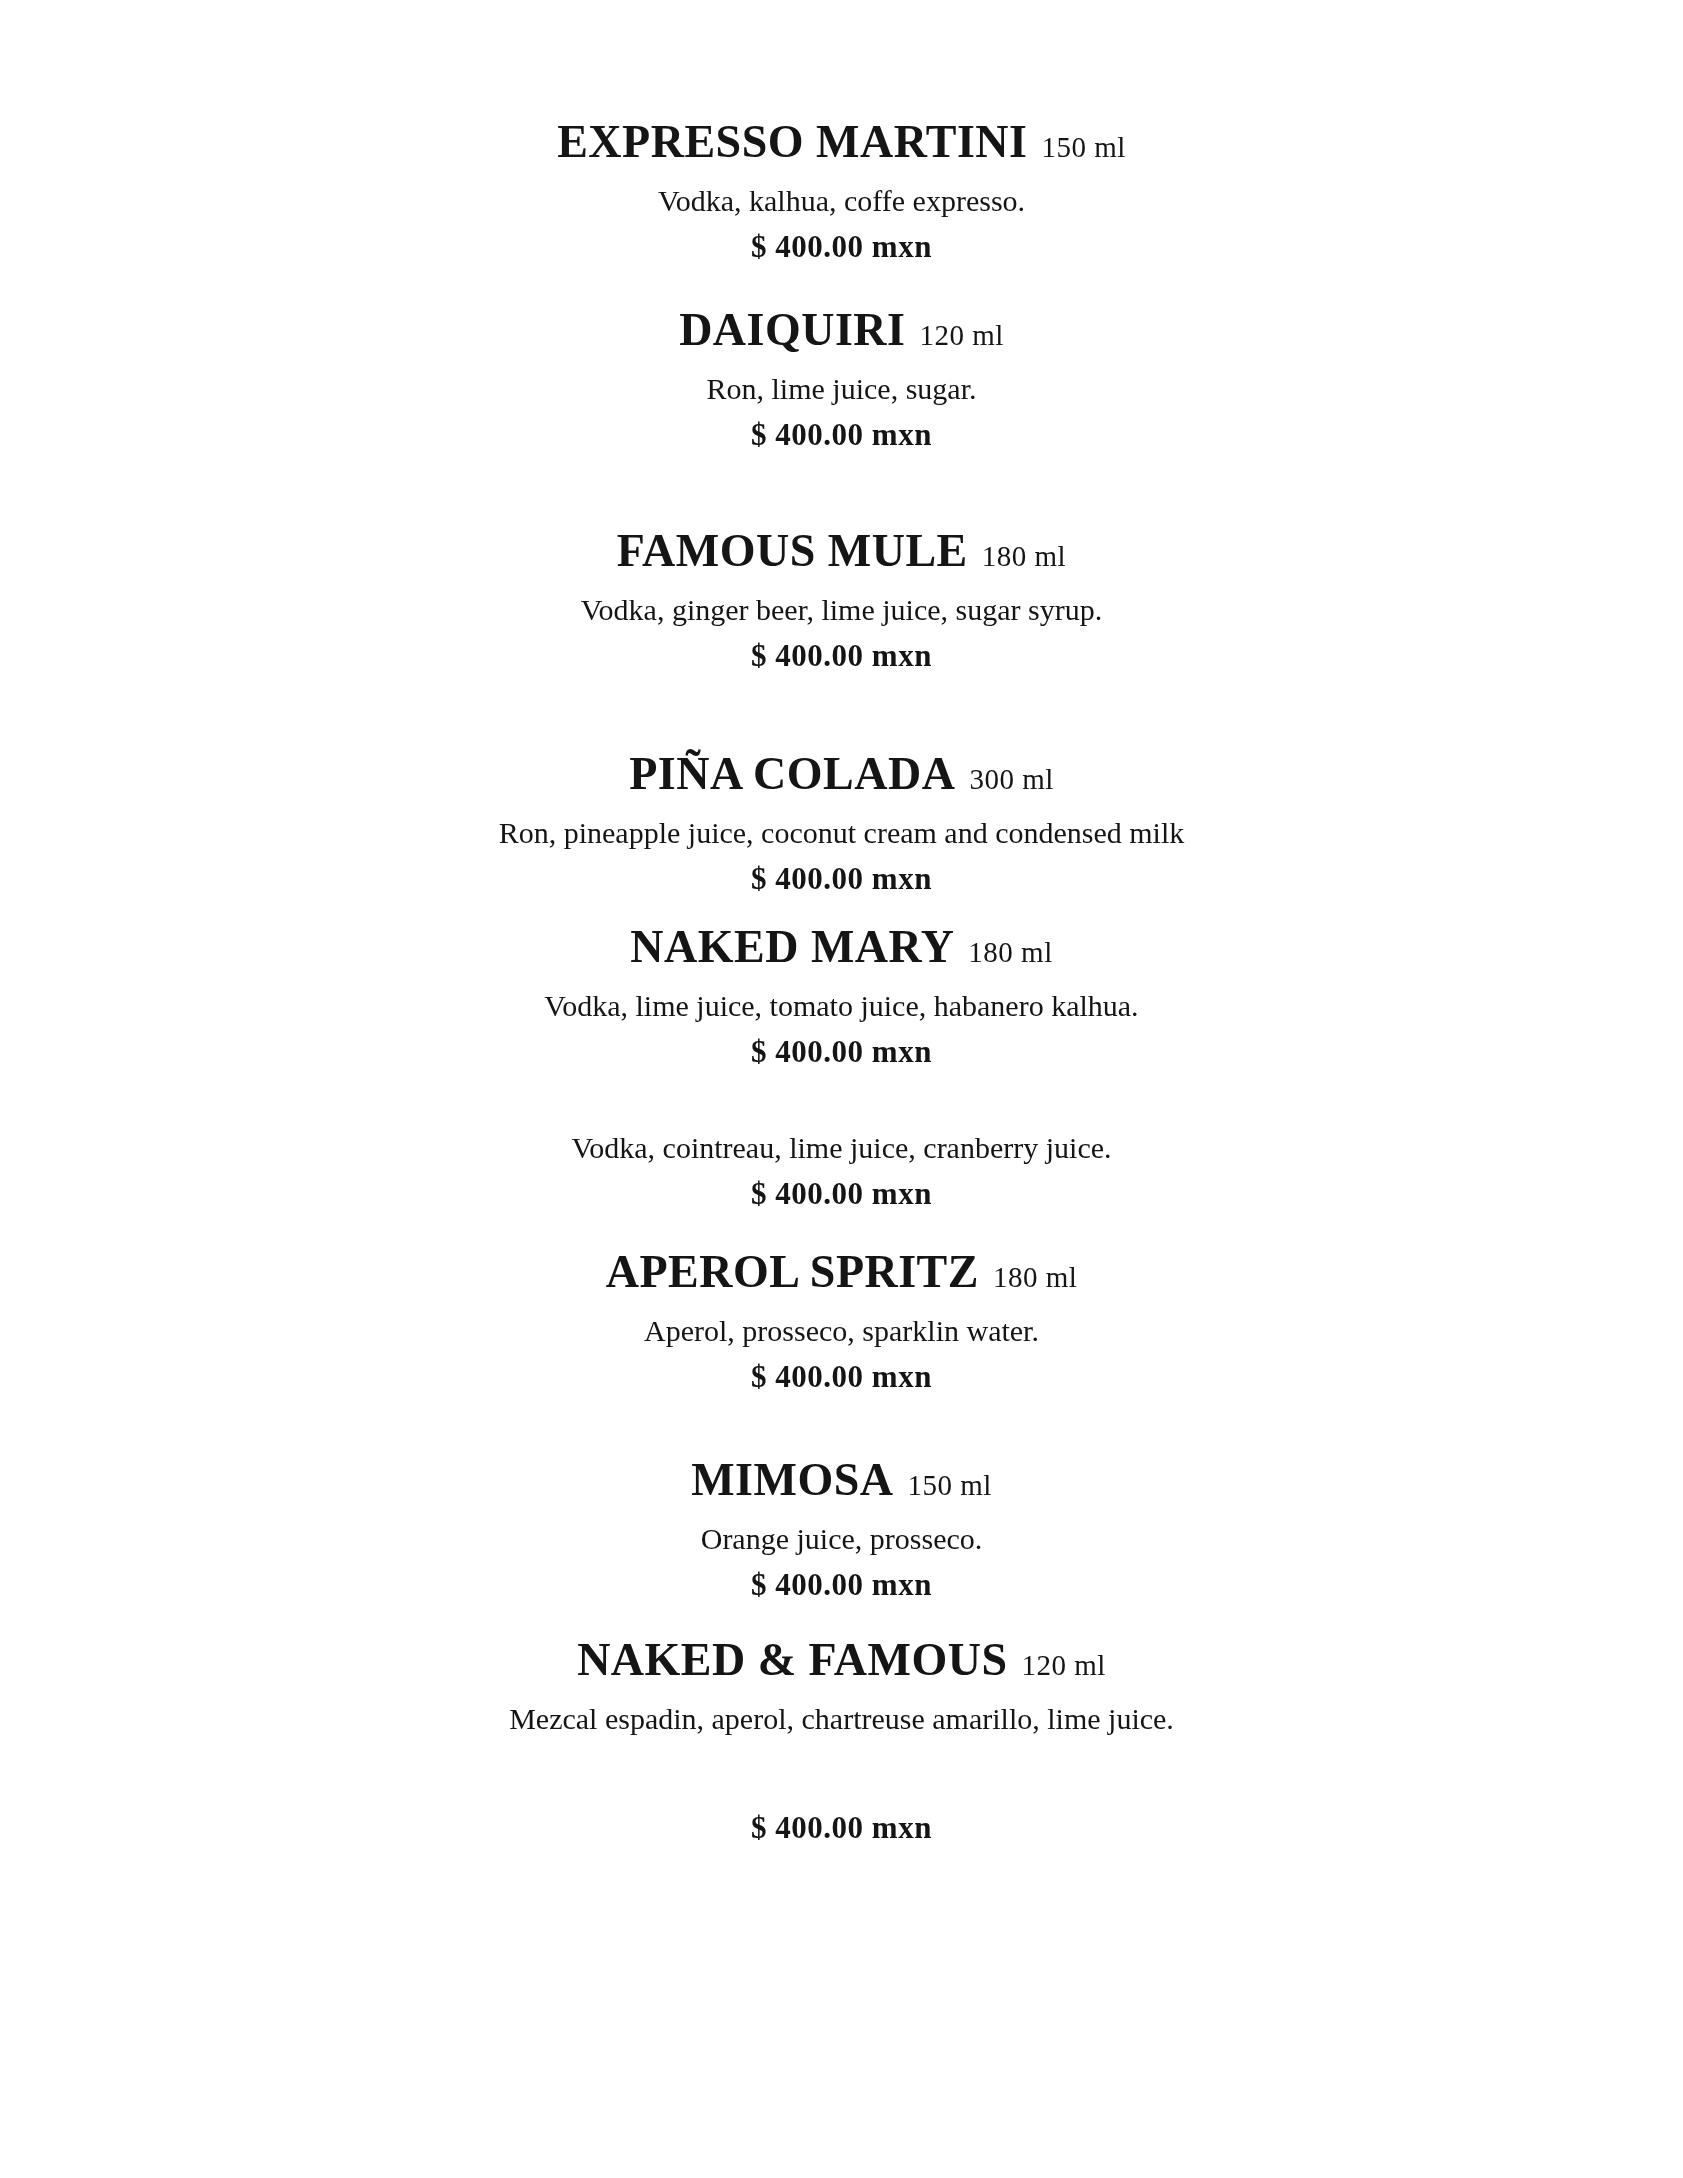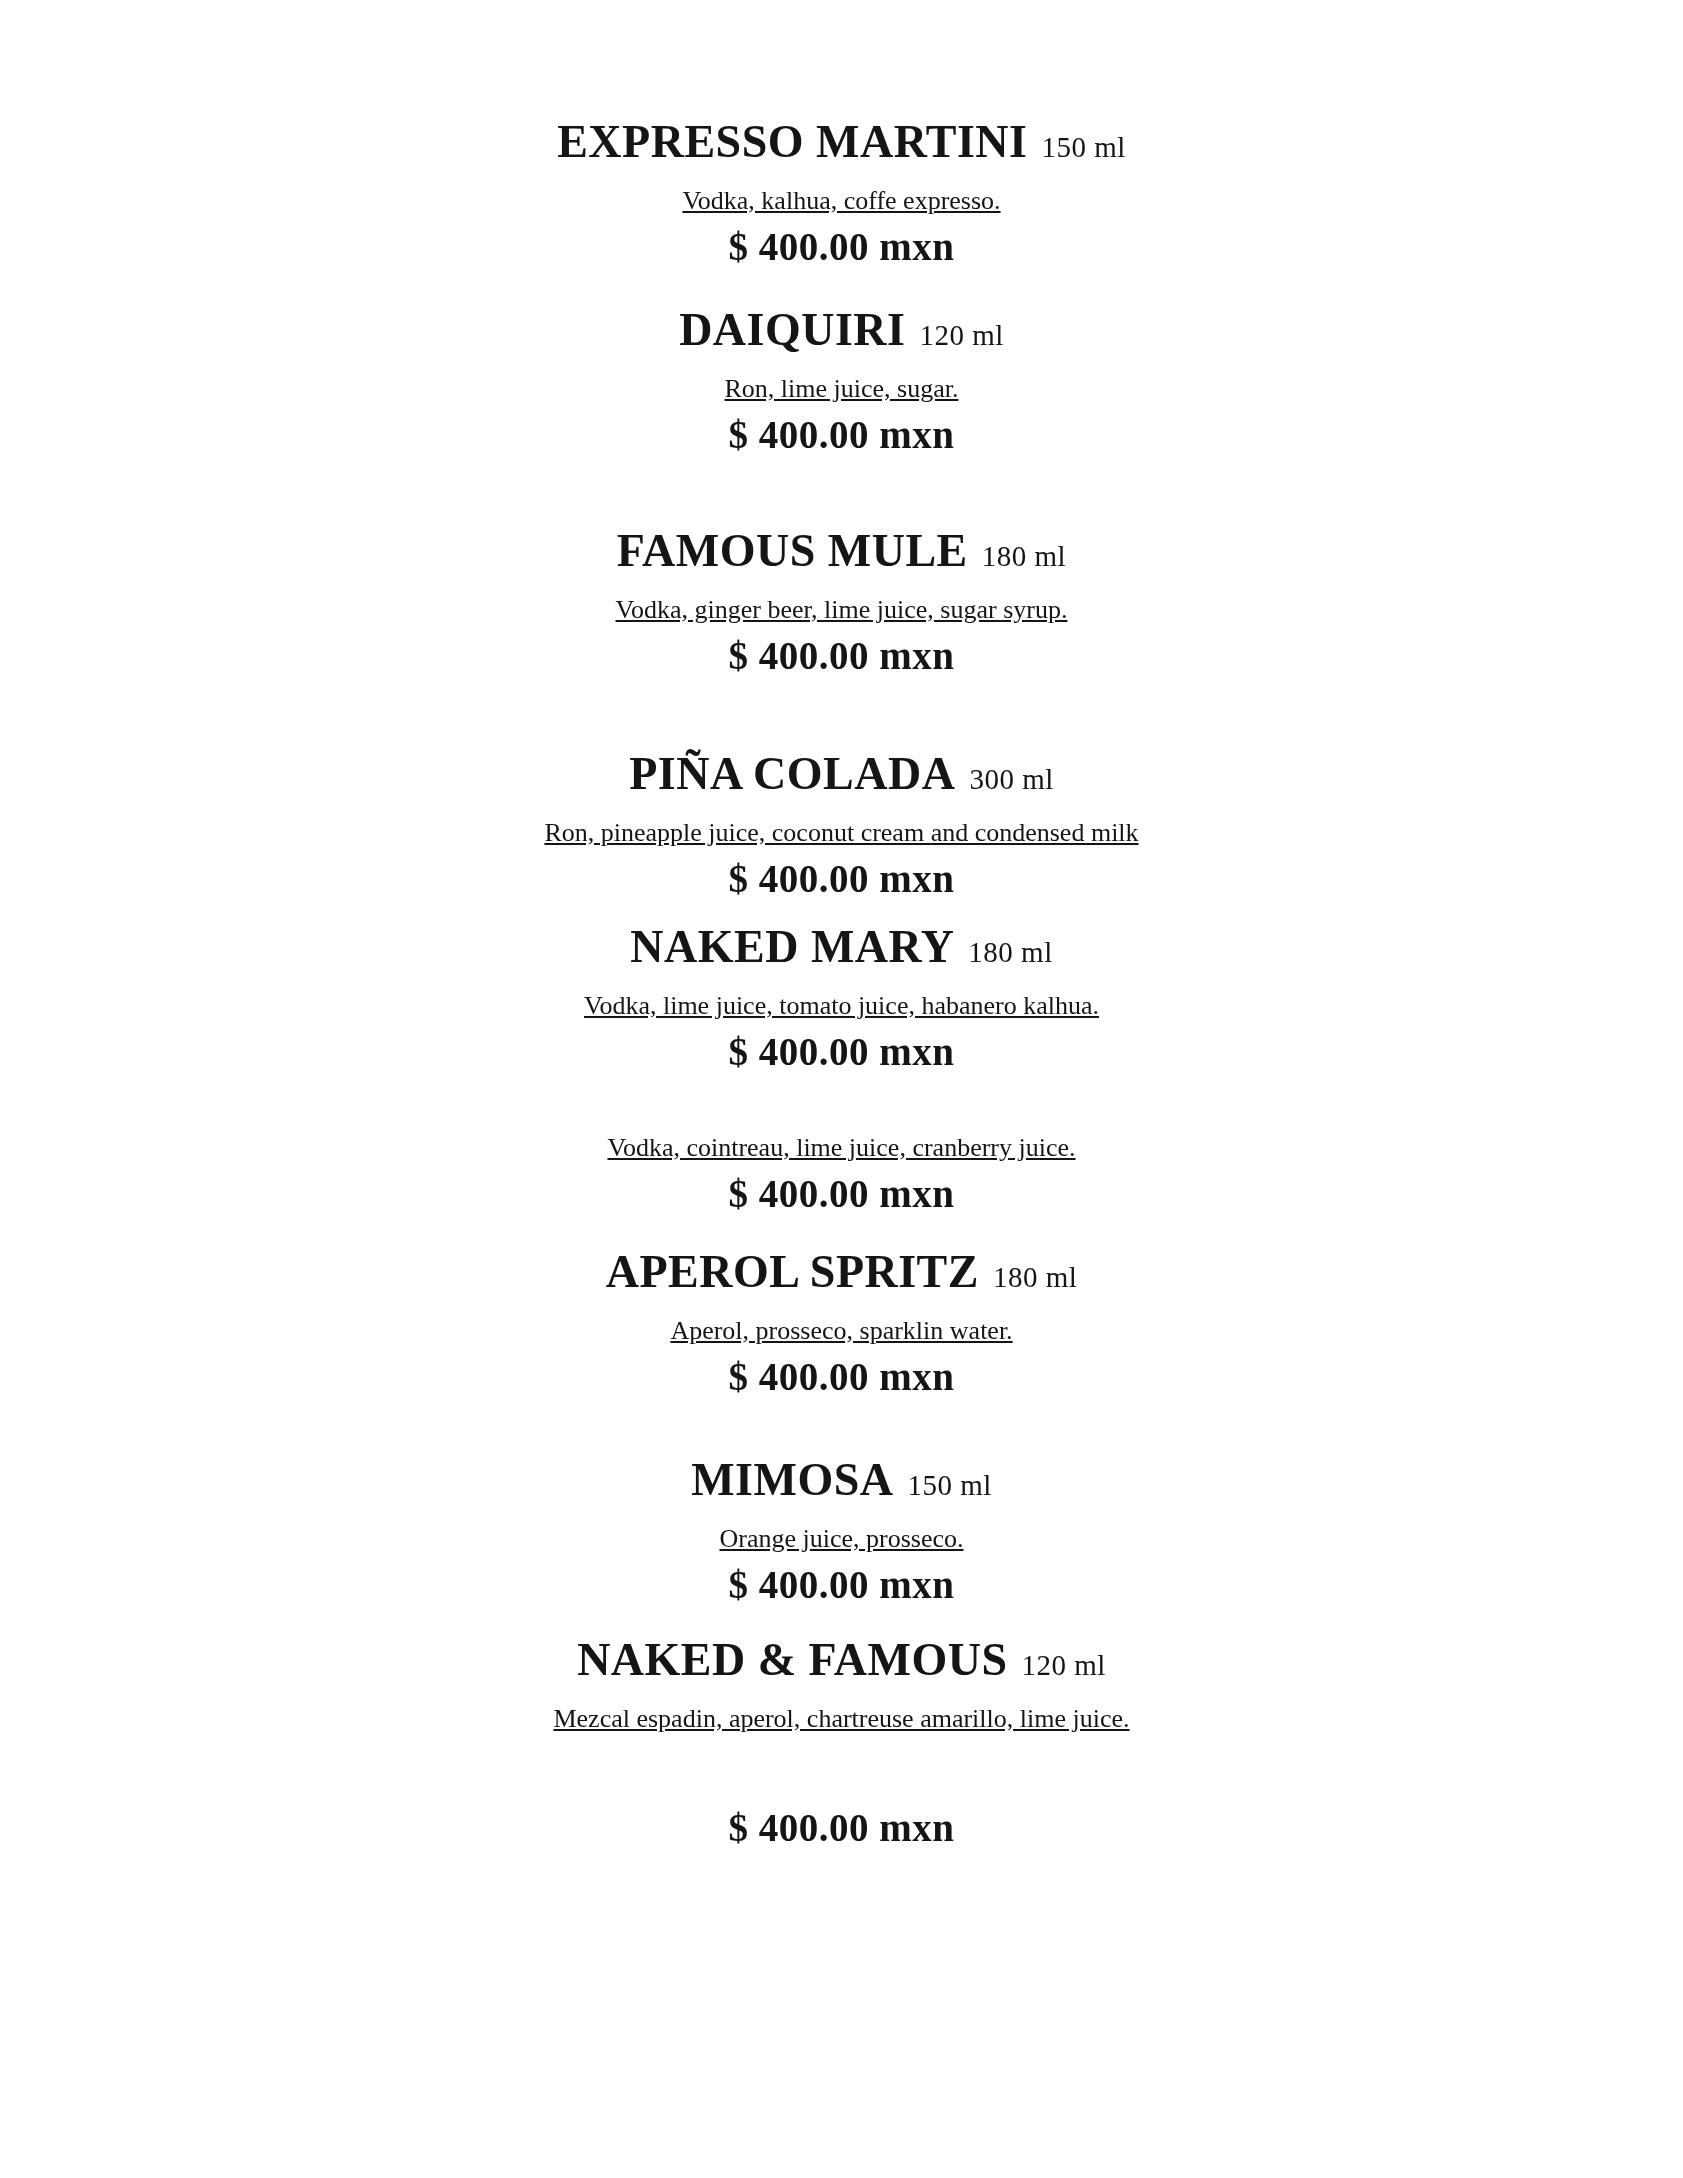--- a/index.html
+++ b/index.html
@@ -30,27 +30,26 @@
     font-weight: 700;
     letter-spacing: 0.5px;
   }
   .item-size {
     font-size: 29px;
     font-weight: 400;
     margin-left: 10px;
     letter-spacing: 0.5px;
   }
   .item-desc {
-    font-size: 26px;
+    font-size: 30px;
     font-weight: 400;
     line-height: 46px;
-    text-decoration: underline;
   }
   .item-price {
-    font-size: 39px;
+    font-size: 31px;
     font-weight: 700;
     line-height: 46px;
     letter-spacing: 0.5px;
   }
   
   .gap-after-1 { margin-bottom: 33px; }
   .gap-after-2 { margin-bottom: 66px; }
   .gap-after-3 { margin-bottom: 68px; }
   .gap-after-4 { margin-bottom: 18px; }
   .gap-after-5 { margin-bottom: 50px; }

